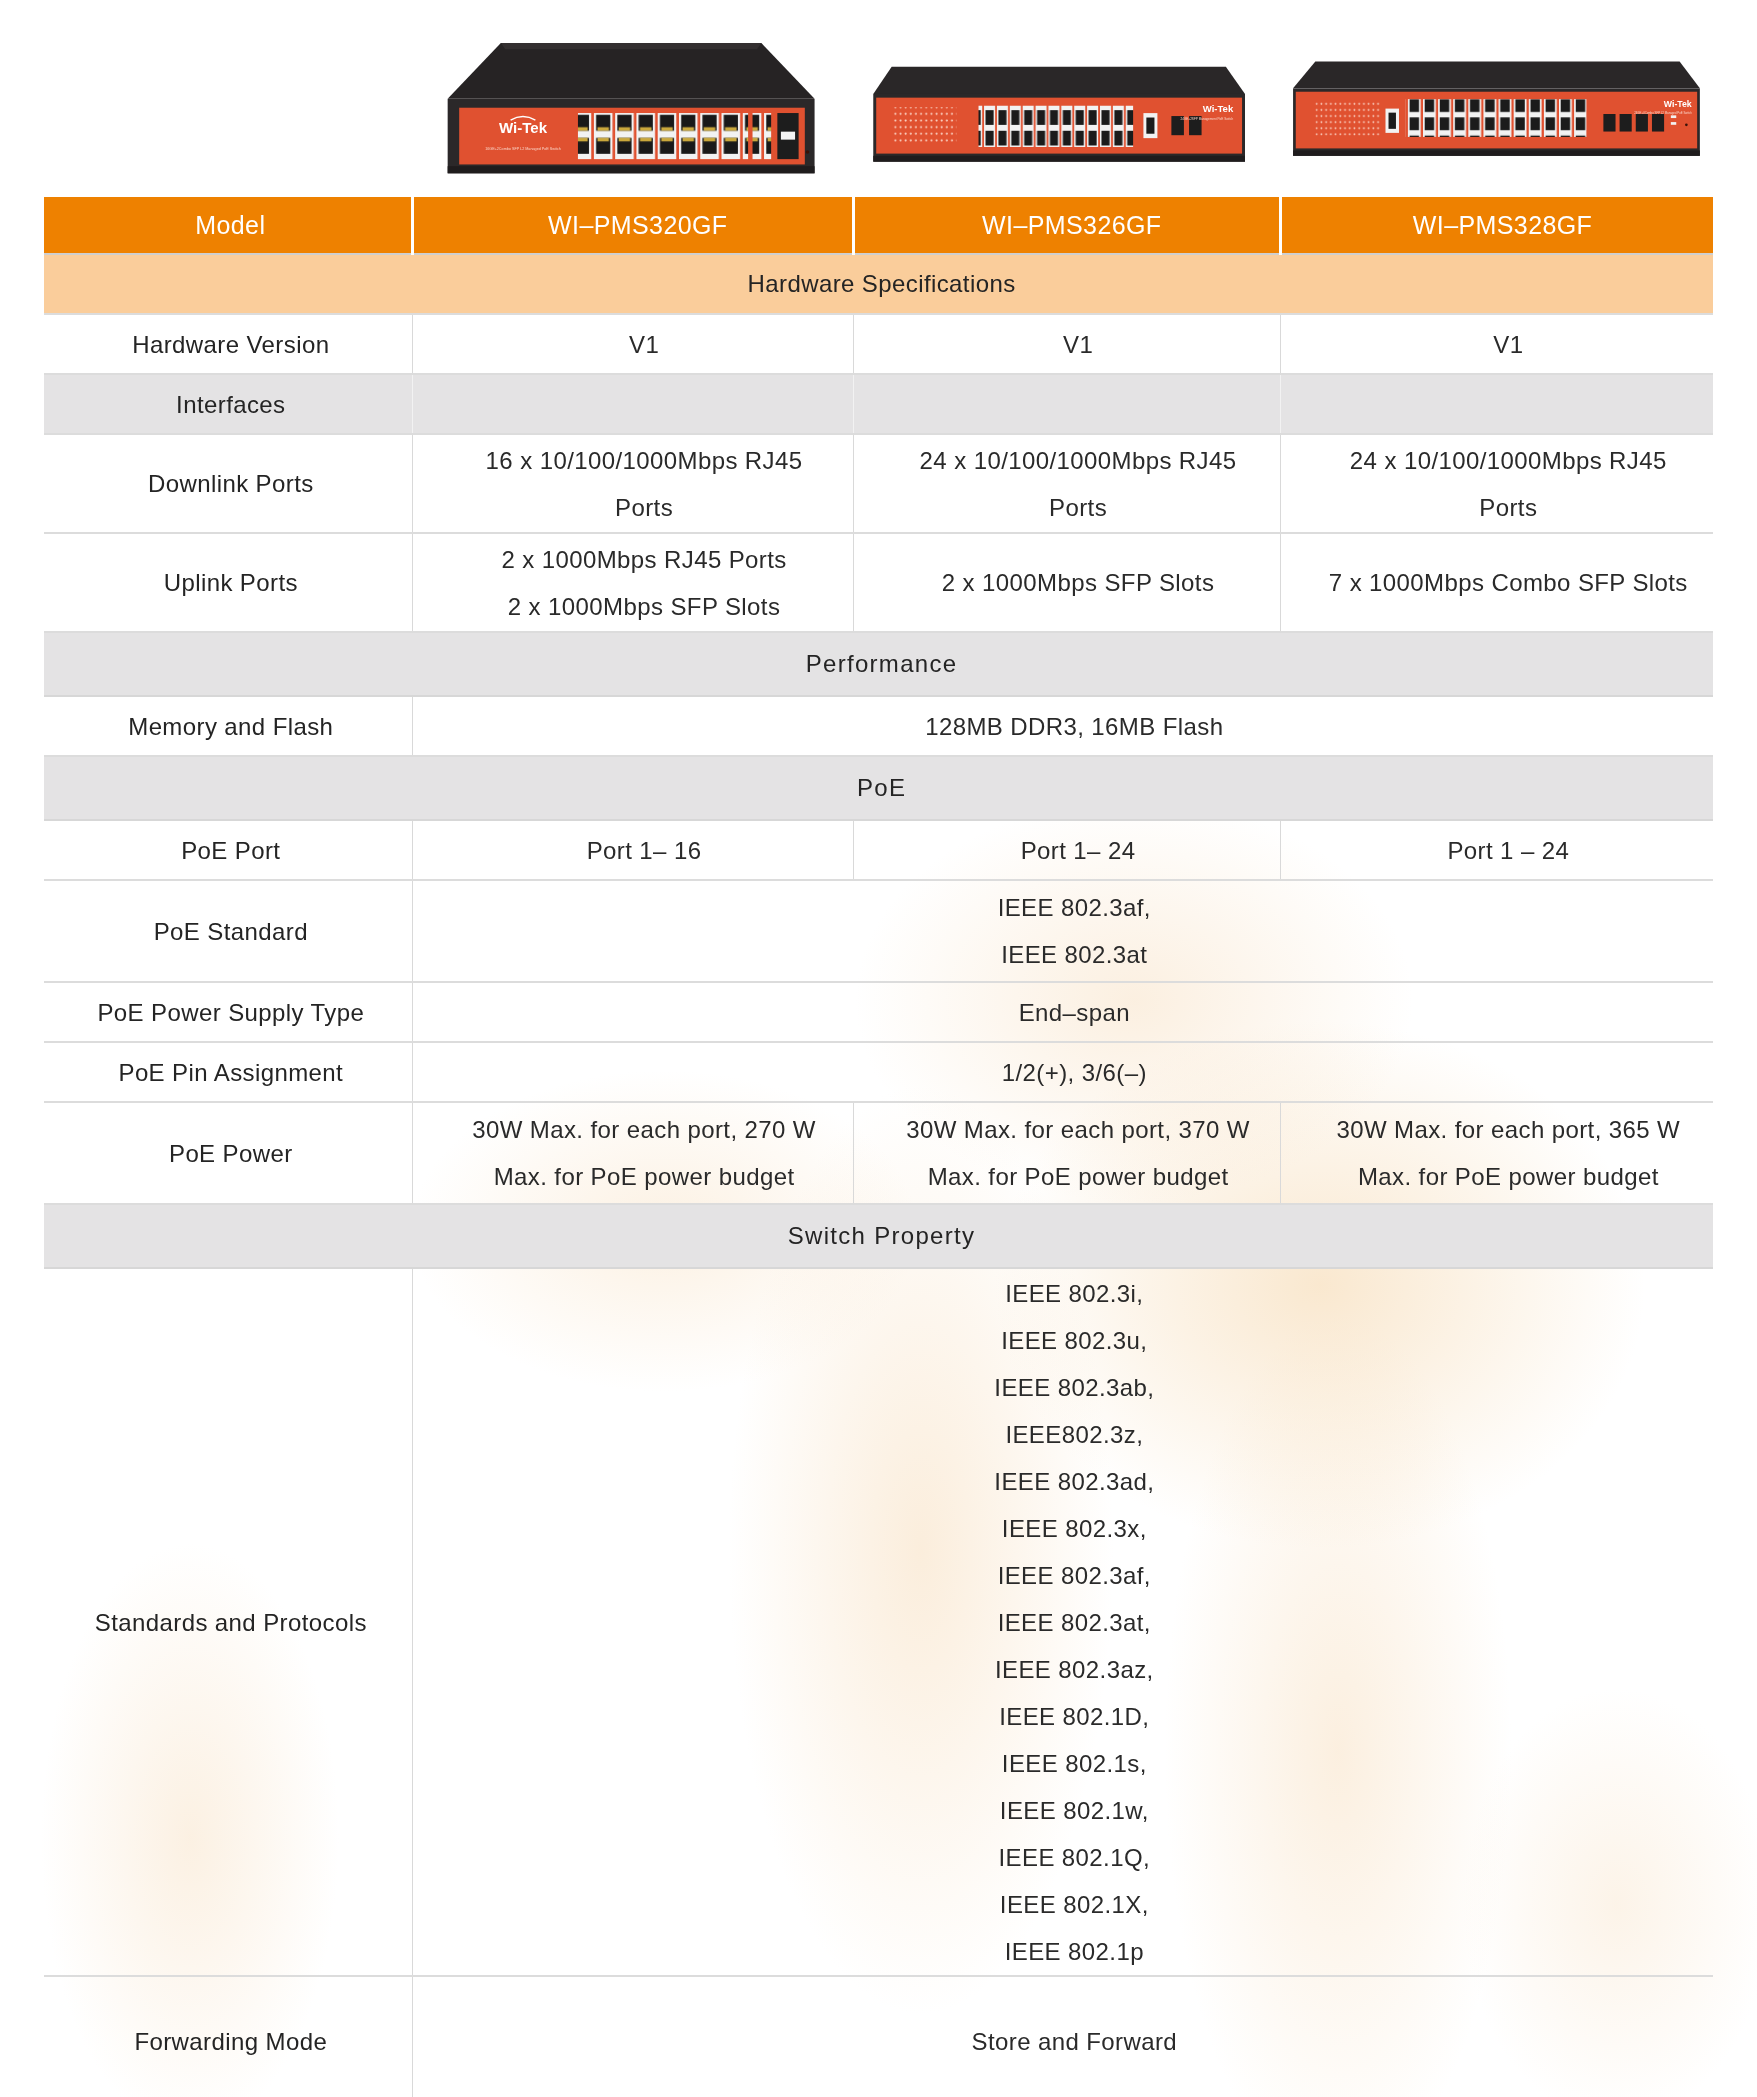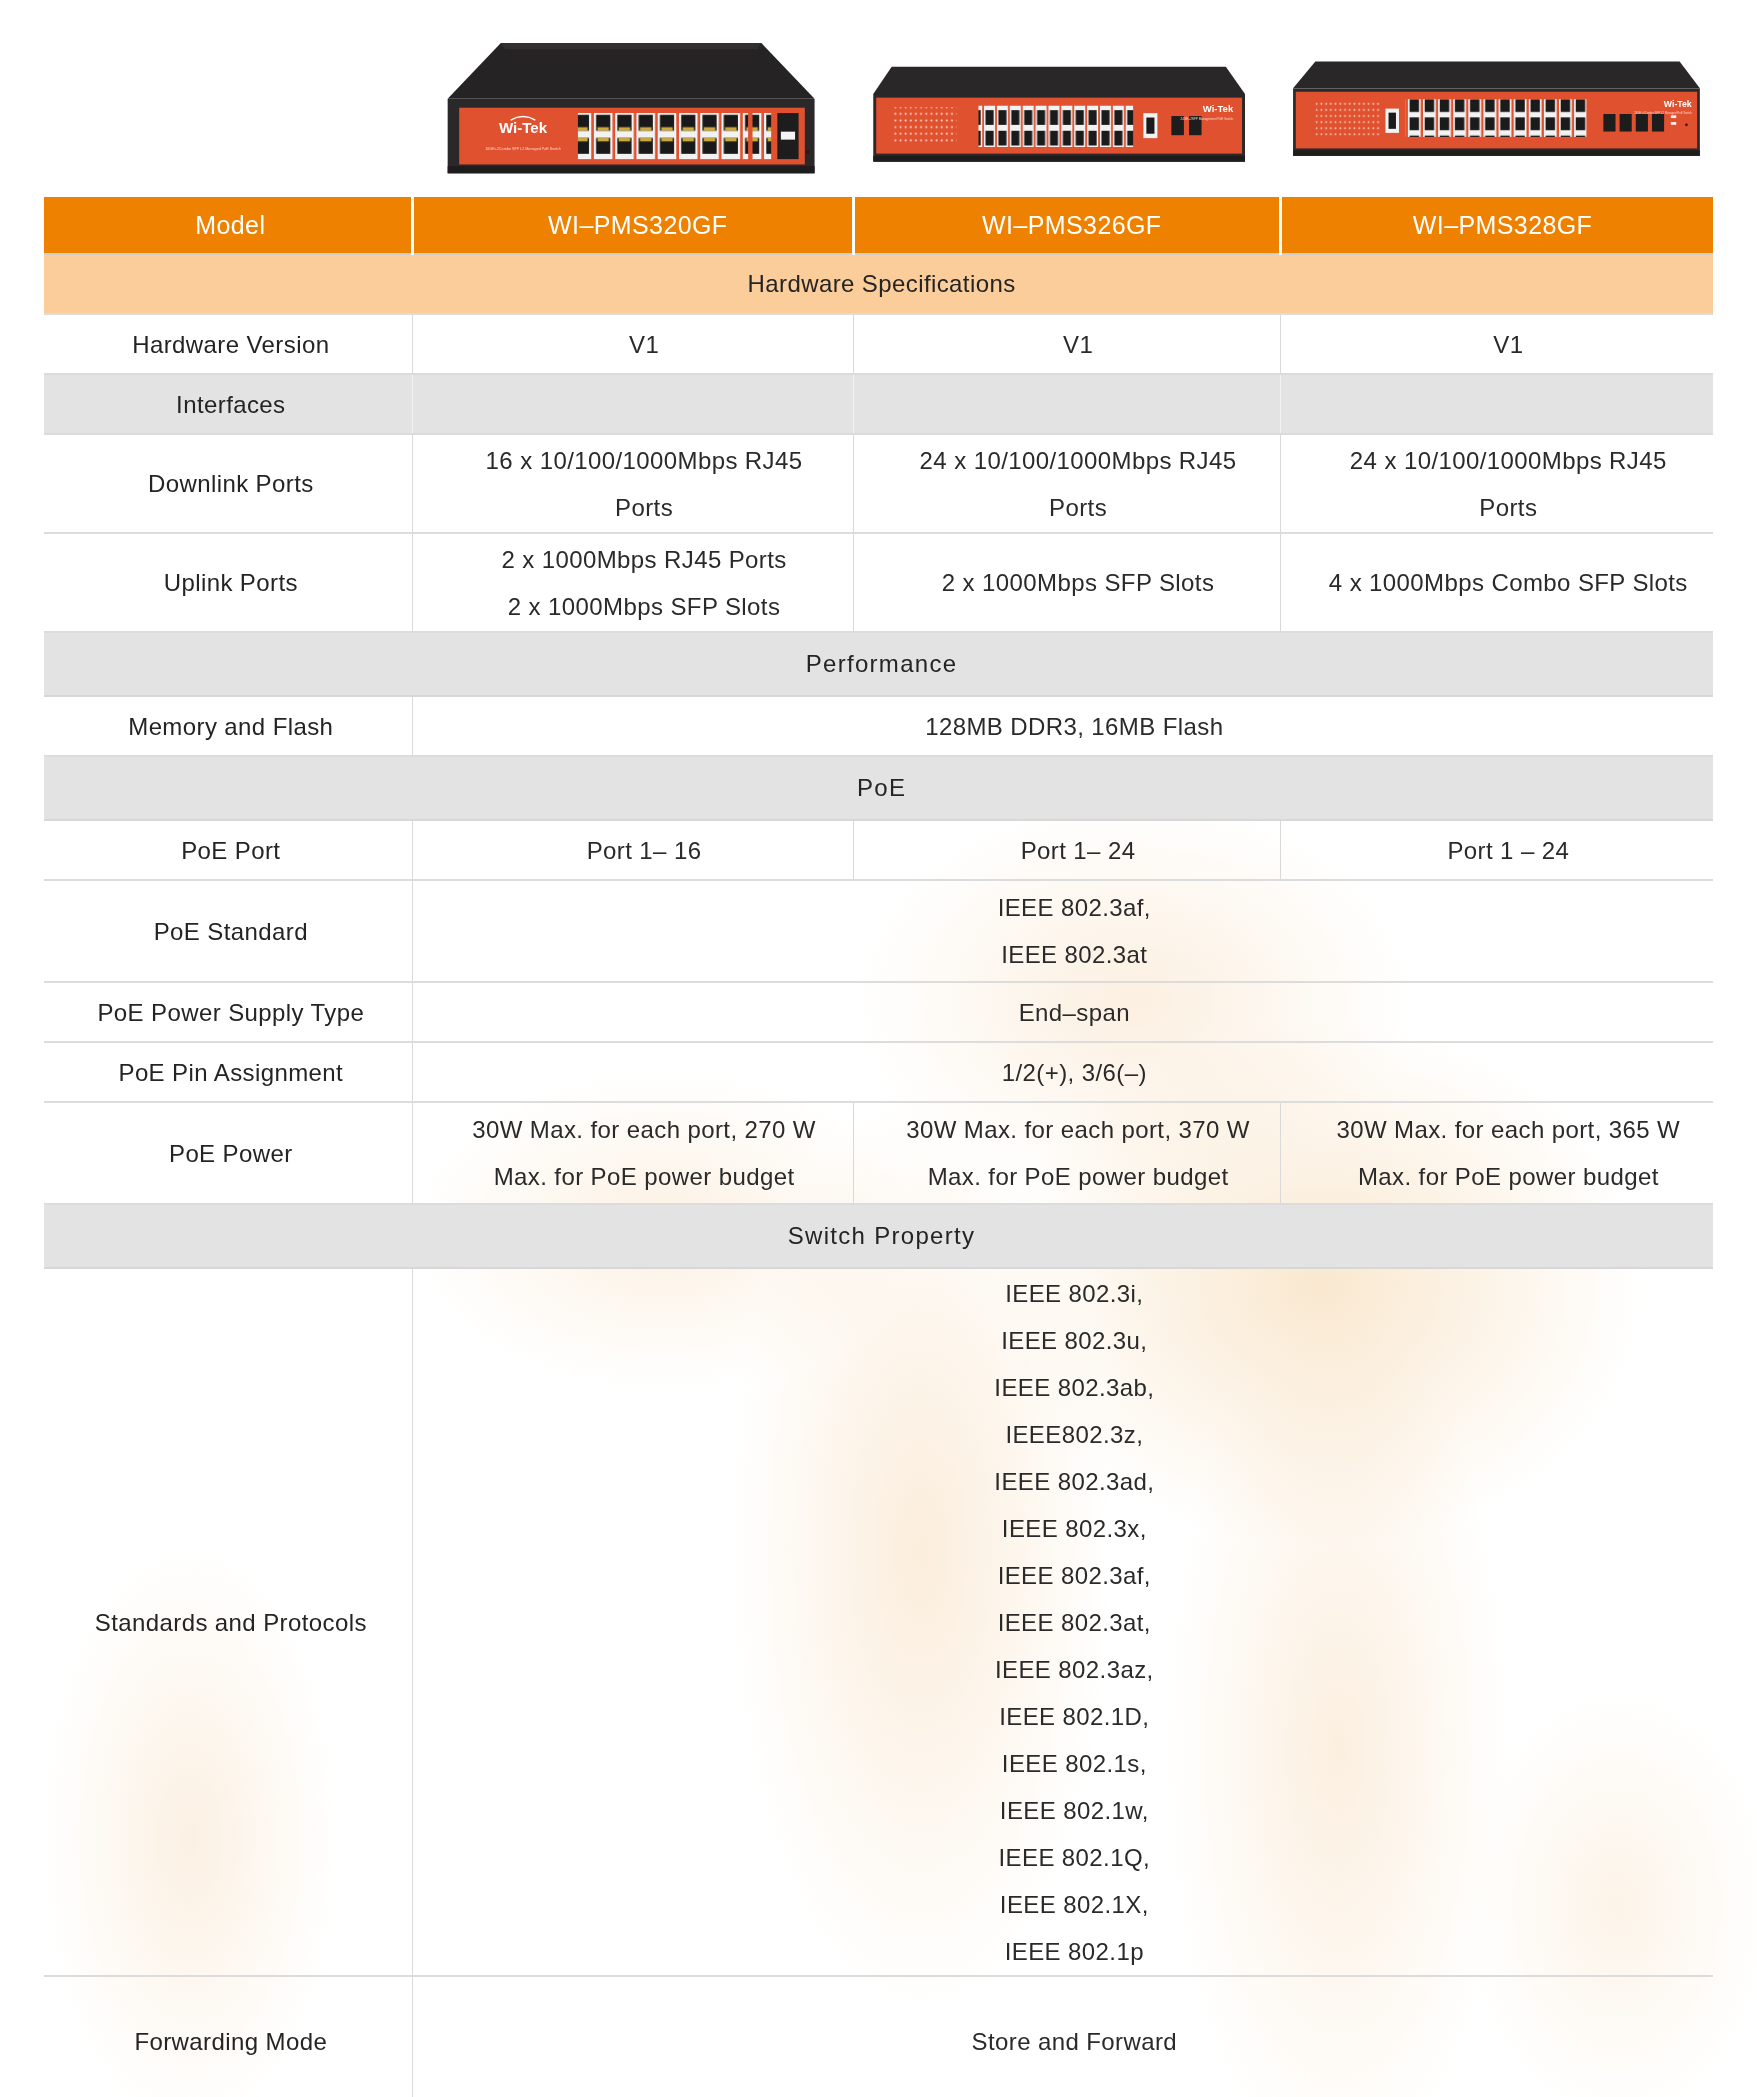--- a/index.html
+++ b/index.html
@@ -226,21 +226,21 @@
 Ports</td>
       <td class="val">24 x 10/100/1000Mbps RJ45
 Ports</td>
     </tr>
 
     <tr class="body h2">
       <td>Uplink Ports</td>
       <td class="val">2 x 1000Mbps RJ45 Ports
 2 x 1000Mbps SFP Slots</td>
       <td class="val">2 x 1000Mbps SFP Slots</td>
-      <td class="val">4 x 1000Mbps Combo SFP Slots</td>
+      <td class="val">7 x 1000Mbps Combo SFP Slots</td>
     </tr>
 
 
     <tr class="hSec">
       <td colspan="4">Performance</td>
     </tr>
 
     <tr class="body h1">
       <td>Memory and Flash</td>
       <td class="val" colspan="3">128MB DDR3, 16MB Flash</td>

